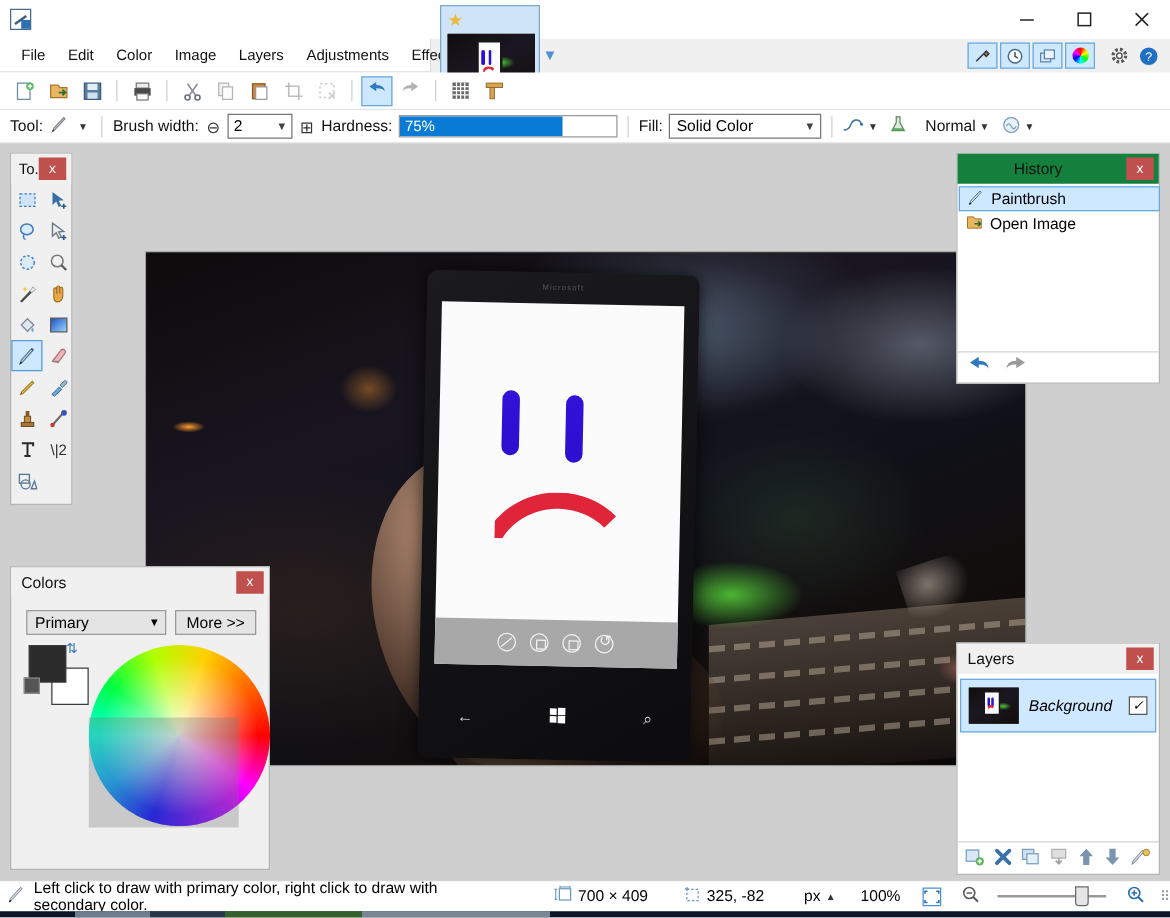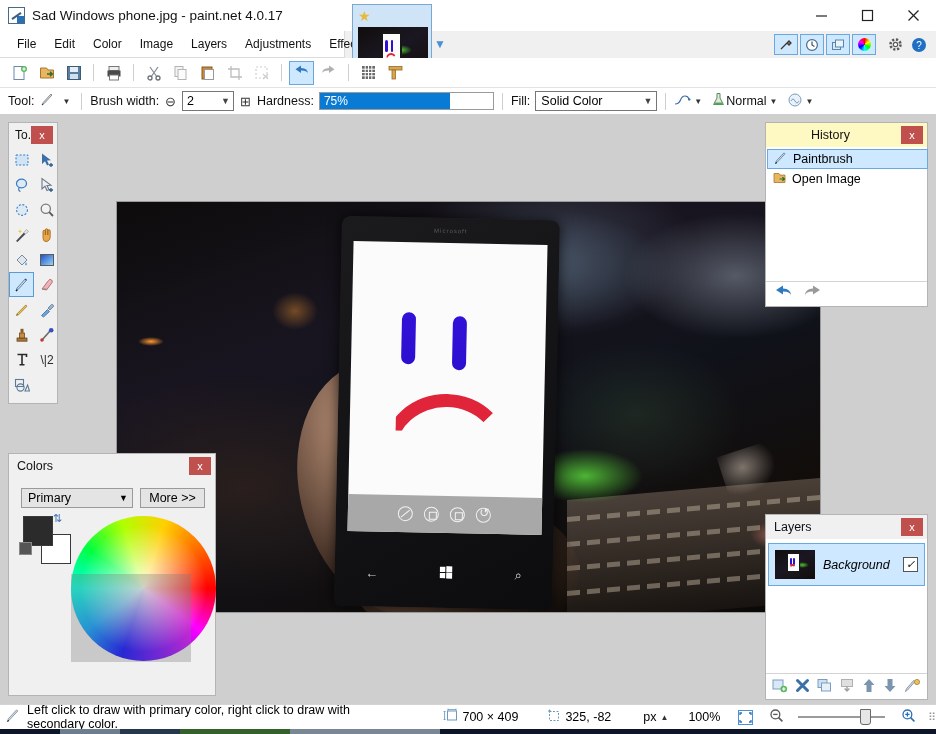--- a/index.html
+++ b/index.html
@@ -221,21 +221,21 @@
   .wheel { position:absolute; left:62px; top:62px; width:145px; height:145px; border-radius:50%;
     background:
       radial-gradient(circle at 50% 50%, rgba(255,255,255,.92) 0%, rgba(255,255,255,0) 62%),
       conic-gradient(from 90deg, #ff0000, #ff00ff, #8000ff, #0000ff, #00a0ff, #00ffe0, #00ff40, #b0ff00, #ffd000, #ff6a00, #ff0000);
   }
   .wheel-dim { position:absolute; left:62px; top:120px; width:120px; height:88px;
     background:rgba(120,120,120,.33); pointer-events:none; }
 
   
   #history-panel { left:765px; top:122px; width:163px; height:185px; background:#fff; }
-  #history-panel .panel-hdr { background:#fef9c3;padding-left:45px; }
+  #history-panel .panel-hdr { background:#15803d;padding-left:45px; }
   .hist-item { height:20px; display:flex; align-items:center; padding-left:6px; gap:5px; font-size:12.5px; }
   .hist-item.sel { background:#cde8ff; border:1px solid #6aa8dd; }
   .hist-foot { position:absolute; left:0; bottom:0; width:100%; height:25px;
     border-top:1px solid #d4d4d4; display:flex; align-items:center; padding-left:8px; gap:10px; }
 
   
   #layers-panel { left:765px; top:514px; width:163px; height:186px; background:#fff; }
   #layers-panel .panel-hdr { background:#f0f0f0; }
   .layer-row { height:43px; display:flex; align-items:center; gap:8px;
     background:#cde8ff; border:1px solid #6aa8dd; margin:2px; padding:0 6px; }
@@ -262,21 +262,20 @@
   .taskbar-sliver { position:absolute; left:60px; top:729px; width:380px; height:5px;
      background:linear-gradient(90deg,#7f8fa0 0 60px,#2c3d52 60px 120px,#3a6e2c 120px 230px,#8d9aa8 230px 380px); opacity:.85; }
 </style>
 </head>
 <body>
 
 <div id="app">
 
   <div class="titlebar">
     <div class="tb-icon"></div>
-    <div class="tb-title">Sad Windows phone.jpg - paint.net 4.0.17</div>
     <div class="winbtns">
       <div class="winbtn">
         <svg width="13" height="13">
             <line x1="1" y1="7" x2="12" y2="7" stroke="#222" stroke-width="1.2"></line>
           </svg>
       </div>
       <div class="winbtn">
         <svg width="13" height="13">
             <rect x="1.5" y="1.5" width="10" height="10" fill="none" stroke="#222" stroke-width="1.2"></rect>
           </svg>
@@ -478,21 +477,21 @@
           <circle cx="15.2" cy="6.4" r="1.2" fill="#3a6fa8"></circle>
         </svg>
     </span>
     <span class="mini-caret">▼</span>
     <span style="margin-left:6px;">
       <svg width="15" height="15" viewBox="0 0 15 15">
           <path d="M6 1.5 h3 v4.5 l3.4 6.5 h-9.8 L6 6 Z" fill="#dfeadf" stroke="#5a8a5a" stroke-width="1"></path>
           <path d="M4.2 10.5 h6.6 l1.6 2 h-9.8 Z" fill="#5aa35a"></path>
         </svg>
     </span>
-    <span class="optlabel" style="margin-left:0;">Normal</span>
+    <span class="optlabel" style="margin-left:14px;">Normal</span>
     <span class="mini-caret">▼</span>
     <span style="margin-left:6px;">
       <svg width="16" height="16" viewBox="0 0 16 16">
           <circle cx="8" cy="8" r="6" fill="#e9f2fa" stroke="#7a9ec0" stroke-width="1"></circle>
           <path d="M4 9 q2-4 4 0 t4 0" stroke="#7a9ec0" stroke-width="1" fill="none"></path>
         </svg>
     </span>
     <span class="mini-caret">▼</span>
   </div>
 

